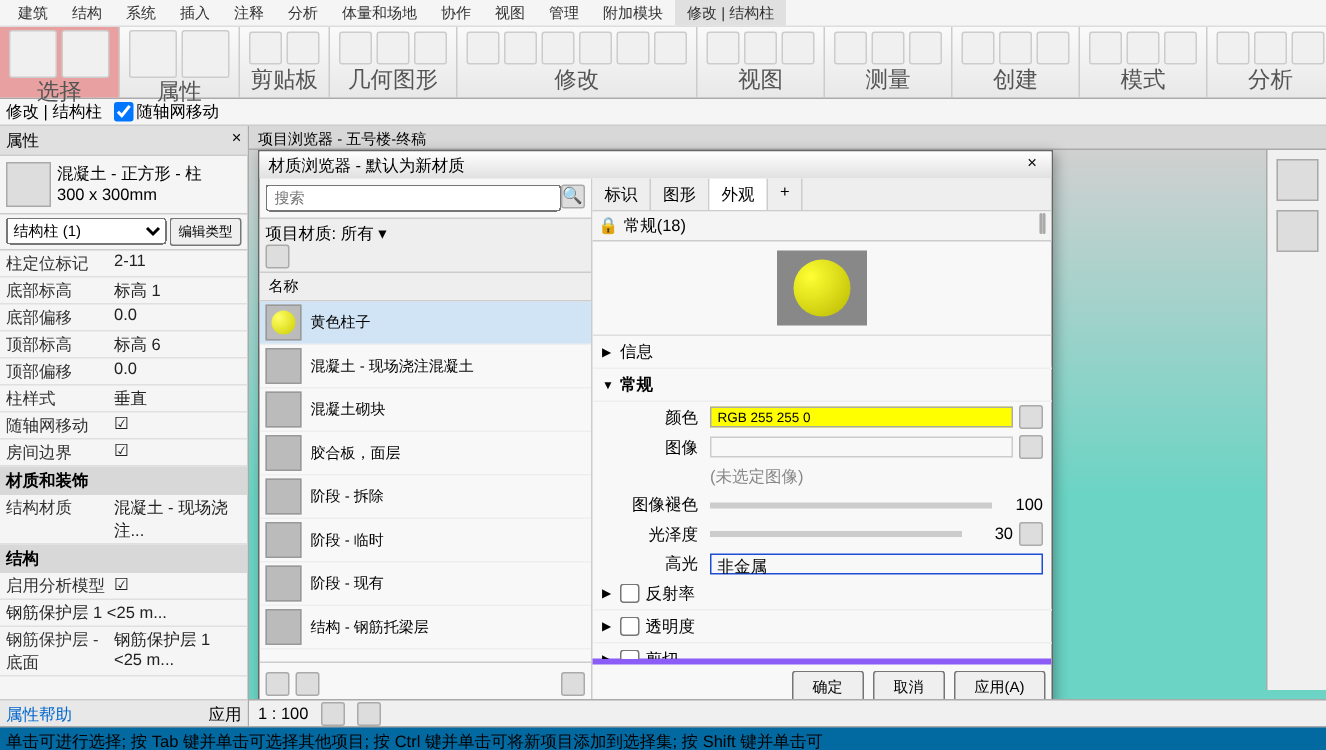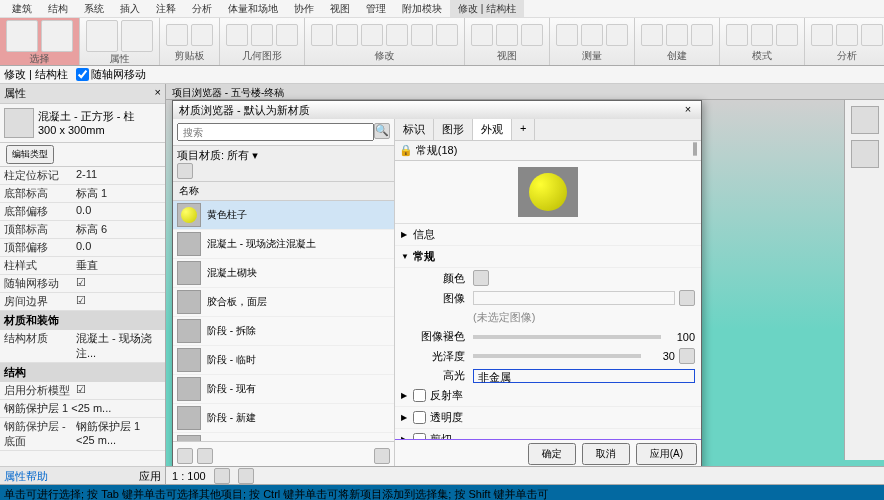--- a/index.html
+++ b/index.html
@@ -7,21 +7,21 @@
 
 
 .ribbon-tabs { display: flex; height: 18px; background: #f5f5f5; border-bottom: 1px solid #ddd; padding-left: 4px; }
 .rtab { padding: 2px 8px; font-size: 10px; color: #333; cursor: pointer; }
 .rtab.active { background: #e0e0e0; }
 .ribbon { display: flex; height: 48px; background: linear-gradient(#fafafa,#e8e8e8); border-bottom: 1px solid #aaa; }
 .rgroup { display: flex; flex-direction: column; align-items: center; padding: 2px 6px; border-right: 1px solid #ccc; }
 .rgroup-icons { display: flex; gap: 3px; flex: 1; align-items: center; }
 .rbtn { width: 22px; height: 22px; background: #f0f0f0; border: 1px solid #ccc; border-radius: 2px; }
 .rbtn.big { width: 32px; height: 32px; }
-.rlabel { font-size: 10px; color: #555; }
+.rlabel { font-size: 15px; color: #555; }
 .rgroup.selbtn { background: #e8a0a0; }
 
 .subbar { display: flex; height: 18px; background: #f5f5f5; border-bottom: 1px solid #ccc; padding: 2px 4px; align-items: center; gap: 8px; }
 .subbar label { font-size: 10px; display: flex; align-items: center; gap: 2px; }
 
 
 .main { display: flex; height: calc(500px - 18px - 48px - 18px - 16px); }
 .proppanel { width: 166px; background: #f5f5f5; border-right: 1px solid #aaa; display: flex; flex-direction: column; }
 .ptitle { background: #e0e0e0; padding: 2px 4px; font-size: 10px; display: flex; justify-content: space-between; border-bottom: 1px solid #ccc; }
 .ptype { display: flex; padding: 4px; border-bottom: 1px solid #ccc; align-items: center; gap: 4px; }
@@ -70,21 +70,21 @@
 .pvbox { width: 60px; height: 50px; background: #888; display: flex; align-items: center; justify-content: center; }
 .pvball { width: 38px; height: 38px; border-radius: 50%; background: radial-gradient(circle at 30% 30%, #ffff33, #b8b800); }
 .proptree { flex: 1; overflow: auto; font-size: 10px; }
 .pgroup { padding: 3px 6px; border-bottom: 1px solid #eee; display: flex; align-items: center; gap: 4px; }
 .pgroup .tri { width: 8px; font-size: 8px; }
 .pline { display: flex; padding: 2px 6px 2px 26px; align-items: center; gap: 4px; }
 .pline .lk { width: 48px; text-align: right; padding-right: 4px; }
 .pline .lv { flex: 1; }
 .colorfield { background: #ffff00; height: 14px; flex: 1; border: 1px solid #aaa; }
 .slider { flex: 1; height: 4px; background: #ccc; }
-.dlg-foot { border-top: 1px solid #8b5cf6; padding: 4px; display: flex; justify-content: flex-end; gap: 6px; height: 30px; align-items: flex-end; }
+.dlg-foot { border-top: 4px solid #8b5cf6; padding: 4px; display: flex; justify-content: flex-end; gap: 6px; height: 30px; align-items: flex-start; }
 .dlg-foot button { font-size: 10px; padding: 2px 12px; }
 
 
 .palette { position: absolute; right: 0; top: 100px; width: 40px; height: 360px; background: #f0f0f0; border-left: 1px solid #aaa; display: flex; flex-direction: column; align-items: center; padding-top: 6px; gap: 6px; }
 .palette .pic { width: 28px; height: 28px; background: #ddd; border: 1px solid #aaa; }
 
 .status { position: absolute; bottom: 0; left: 0; right: 0; height: 16px; background: #0369a1; border-top: 1px solid #aaa; font-size: 9px; padding: 2px 4px; display: flex; justify-content: space-between; }
 .viewbar { position: absolute; bottom: 16px; left: 166px; right: 0; height: 18px; background: #f0f0f0; border-top: 1px solid #aaa; font-size: 9px; padding: 2px 6px; display: flex; align-items: center; gap: 8px; }
 </style>
 </head>
@@ -201,20 +201,21 @@
         <span>×</span>
       </div>
     <div class="ptype">
       <div class="ptype-thumb"></div>
       <div class="ptype-txt">
           <div>混凝土 - 正方形 - 柱</div>
           <div>300 x 300mm</div>
         </div>
     </div>
     <div class="psel">
+      <select><option>结构柱 (1)</option></select>
       <button>编辑类型</button>
     </div>
     <div class="plist" id="plist">
         <div class="prow">
           <span class="pkey">柱定位标记</span>
           <span class="pval">2-11</span>
         </div>
         <div class="prow">
           <span class="pkey">底部标高</span>
           <span class="pval">标高 1</span>
@@ -310,24 +311,20 @@
             <div class="mthumb"></div>
             <span class="mname">阶段 - 拆除</span>
           </div>
           <div class="matrow">
             <div class="mthumb"></div>
             <span class="mname">阶段 - 临时</span>
           </div>
           <div class="matrow">
             <div class="mthumb"></div>
             <span class="mname">阶段 - 现有</span>
-          </div>
-          <div class="matrow">
-            <div class="mthumb"></div>
-            <span class="mname">阶段 - 新建</span>
           </div>
           <div class="matrow">
             <div class="mthumb"></div>
             <span class="mname">结构 - 钢筋托梁层</span>
           </div>
         </div>
       <div class="dlg-left-foot">
         <span class="ic"></span>
         <span class="ic"></span>
         <span style="flex:1"></span>
@@ -354,20 +351,21 @@
         <div class="pgroup">
             <span class="tri">▶</span>
             <span>信息</span>
           </div>
         <div class="pgroup">
             <span class="tri">▼</span>
             <b>常规</b>
           </div>
         <div class="pline">
             <span class="lk">颜色</span>
+            <div class="colorfield"><span style="font-size:9px;padding-left:4px">RGB 255 255 0</span></div>
             <span class="ic"></span>
           </div>
         <div class="pline">
             <span class="lk">图像</span>
             <span class="lv" style="border:1px solid #ccc;height:14px"></span>
             <span class="ic"></span>
           </div>
         <div class="pline">
             <span class="lk"></span>
             <span style="color:#888">(未选定图像)</span>

